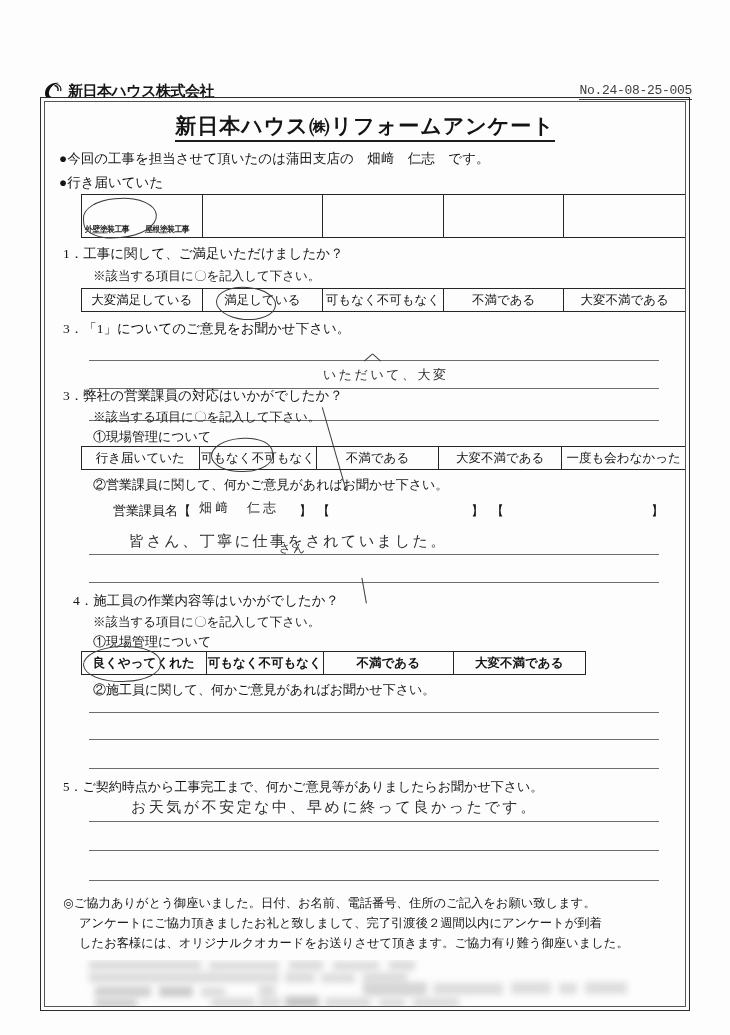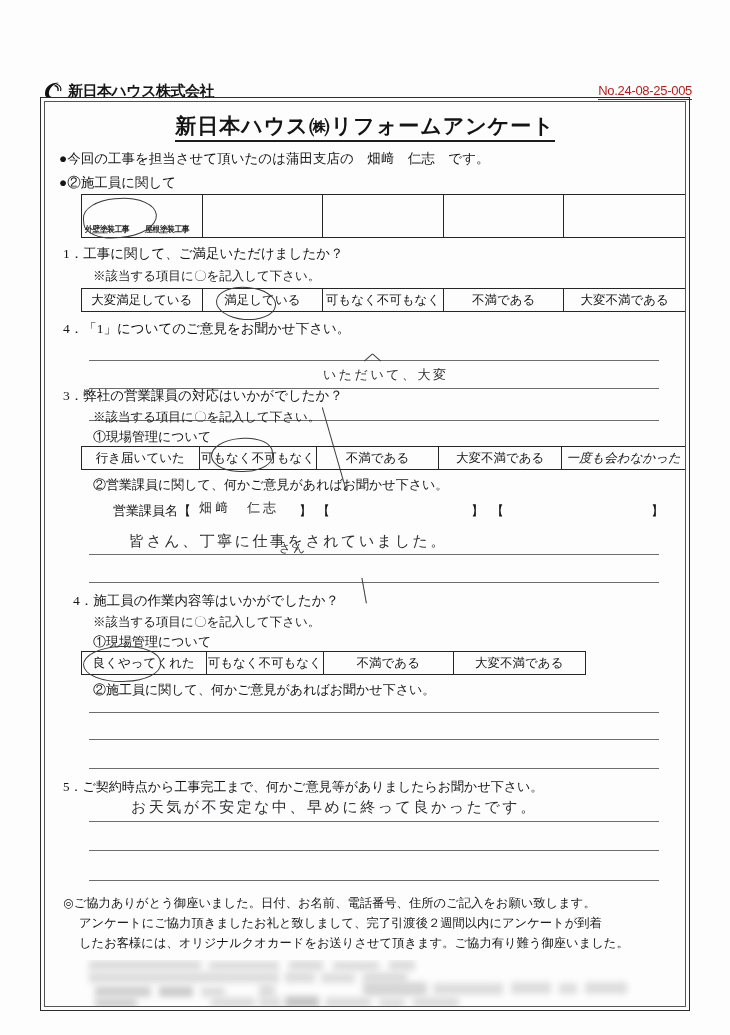--- a/index.html
+++ b/index.html
@@ -14,22 +14,22 @@
   .page{position:absolute;inset:0;background:#fdfdfd;}
 
   
   .topbar{position:absolute;left:0;top:52px;width:730px;height:40px;margin-top:24px;}
   .logo-wrap{position:absolute;left:42px;top:4px;display:flex;align-items:center;gap:4px;}
   .logo-mark{width:22px;height:22px;position:relative;}
   .logo-mark svg{display:block;}
   .company{font-family:"DejaVu Sans","Liberation Sans",sans-serif;
     font-size:15px;font-weight:bold;letter-spacing:-0.5px;color:#171717;}
   .docno{position:absolute;right:38px;top:7px;font-size:13px;
-    font-family:Liberation Sans, sans-serif;letter-spacing:-0.3px;
-    border-bottom:1px solid #3a3a3a;padding-bottom:1px;color:#b91c1c;}
+    font-family:Liberation Mono, monospace;letter-spacing:-0.3px;
+    border-bottom:1px solid #3a3a3a;padding-bottom:1px;color:#404040;}
 
   
   .frame{position:absolute;left:40px;top:97px;width:648px;height:912px;
     border:1.6px solid #2c2c2c;}
   .frame:after{content:"";position:absolute;left:3px;top:3px;right:3px;bottom:3px;
     border:0.9px solid #555;pointer-events:none;}
   .inner{position:absolute;left:0;top:0;width:648px;height:912px;}
 
   
   .title{position:absolute;left:0;top:14px;width:648px;text-align:center;
@@ -104,21 +104,21 @@
 
   <div class="frame">
     <div class="inner">
 
       <div class="title">
         <span>新日本ハウス㈱リフォームアンケート</span>
       </div>
 
       <div class="line" style="left:18px;top:52px;">●今回の工事を担当させて頂いたのは蒲田支店の　畑﨑　仁志　です。</div>
 
-      <div class="line" style="left:18px;top:76px;">●②施工員に関して</div>
+      <div class="line" style="left:18px;top:76px;">●行き届いていた</div>
 
       <div class="ctable" style="left:40px;top:96px;width:605px;height:44px;">
         <div class="ccell" style="width:121px;">
           <span class="hand-small" style="left:3px;">外壁塗装工事</span>
           <span class="hand-small" style="left:63px;">屋根塗装工事</span>
         </div>
         <div class="ccell" style="width:121px;"></div>
         <div class="ccell" style="width:121px;"></div>
         <div class="ccell" style="width:121px;"></div>
         <div class="ccell" style="width:121px;"></div>
@@ -133,21 +133,21 @@
       <div class="optrow" style="left:40px;top:190px;width:605px;height:24px;">
         <div class="cell" style="width:121px;">大変満足している</div>
         <div class="cell" style="width:121px;">満足している</div>
         <div class="cell" style="width:121px;">可もなく不可もなく</div>
         <div class="cell" style="width:121px;">不満である</div>
         <div class="cell" style="width:121px;">大変不満である</div>
       </div>
       <div class="circ" style="left:175px;top:189px;width:58px;height:31px;
            transform:rotate(5deg);border-radius:50% 48% 52% 50%;"></div>
 
-      <div class="q" style="left:22px;top:222px;">4．「1」についてのご意見をお聞かせ下さい。</div>
+      <div class="q" style="left:22px;top:222px;">3．「1」についてのご意見をお聞かせ下さい。</div>
 
       <div class="rule" style="left:48px;top:262px;width:570px;"></div>
       <div class="rule" style="left:48px;top:290px;width:570px;"></div>
       <div class="rule" style="left:48px;top:322px;width:570px;"></div>
 
       <div class="hw mid" style="left:282px;top:268px;">いただいて、大変</div>
 
       <div class="stroke" style="left:322px;top:259px;width:11px;height:1.4px;transform:rotate(-42deg);"></div>
       <div class="stroke" style="left:330px;top:259px;width:11px;height:1.4px;transform:rotate(42deg);"></div>
 
@@ -155,21 +155,21 @@
 
       <div class="q" style="left:22px;top:289px;">3．弊社の営業課員の対応はいかがでしたか？</div>
       <div class="note" style="left:52px;top:311px;">※該当する項目に〇を記入して下さい。</div>
       <div class="sub" style="left:52px;top:330px;">①現場管理について</div>
 
       <div class="optrow" style="left:40px;top:348px;width:605px;height:24px;">
         <div class="cell" style="width:118px;">行き届いていた</div>
         <div class="cell" style="width:118px;">可もなく不可もなく</div>
         <div class="cell" style="width:122px;">不満である</div>
         <div class="cell" style="width:124px;">大変不満である</div>
-        <div class="cell" style="width:123px;font-style:italic;">一度も会わなかった</div>
+        <div class="cell" style="width:123px;">一度も会わなかった</div>
       </div>
       <div class="circ" style="left:170px;top:340px;width:60px;height:32px;
            transform:rotate(-3deg);border-radius:52% 48% 46% 54%;"></div>
 
       <div class="sub" style="left:52px;top:378px;">②営業課員に関して、何かご意見があればお聞かせ下さい。</div>
 
       <div class="sub" style="left:72px;top:404px;">営業課員名【</div>
       <div class="hw mid" style="left:158px;top:401px;letter-spacing:3px;">畑﨑　仁志</div>
       <div class="hw sm" style="left:238px;top:418px;margin-top:25px;">さん</div>
       <div class="sub" style="left:258px;top:404px;">】</div>
@@ -182,21 +182,21 @@
       <div class="rule" style="left:48px;top:484px;width:570px;"></div>
 
       <div class="hw big" style="left:88px;top:434px;">皆さん、丁寧に仕事をされていました。</div>
 
       <div class="stroke" style="left:310px;top:492px;width:26px;height:1.3px;transform:rotate(80deg);"></div>
 
       <div class="q" style="left:32px;top:494px;">4．施工員の作業内容等はいかがでしたか？</div>
       <div class="note" style="left:52px;top:516px;">※該当する項目に〇を記入して下さい。</div>
       <div class="sub" style="left:52px;top:535px;">①現場管理について</div>
 
-      <div class="optrow" style="left:40px;top:553px;width:505px;height:24px;">
+      <div class="optrow" style="left:40px;top:553px;width:505px;height:24px;font-weight:bold;">
         <div class="cell" style="width:125px;">良くやってくれた</div>
         <div class="cell" style="width:118px;">可もなく不可もなく</div>
         <div class="cell" style="width:130px;">不満である</div>
         <div class="cell" style="width:132px;">大変不満である</div>
       </div>
       <div class="circ" style="left:42px;top:548px;width:76px;height:34px;
            transform:rotate(-2deg);border-radius:50% 50% 47% 53%;"></div>
 
       <div class="sub" style="left:52px;top:583px;">②施工員に関して、何かご意見があればお聞かせ下さい。</div>
 

